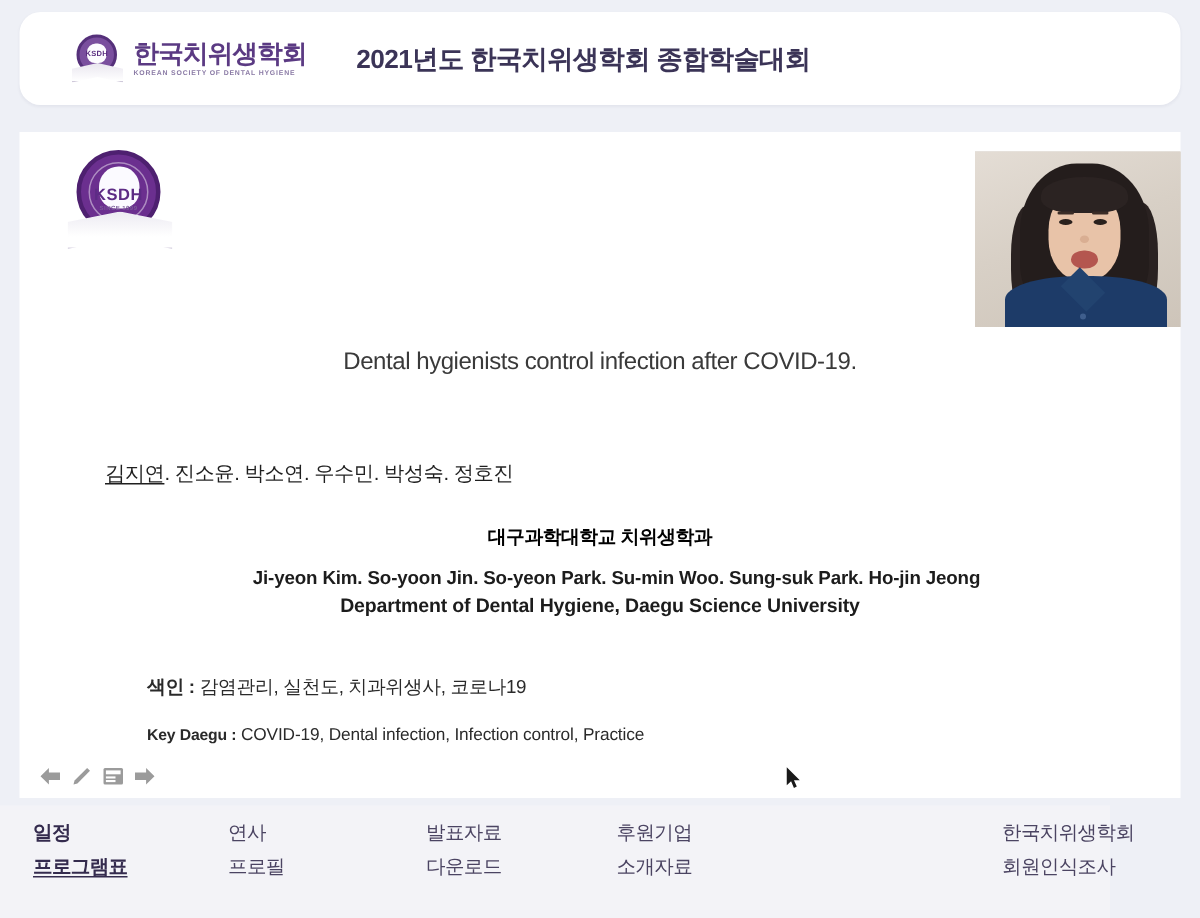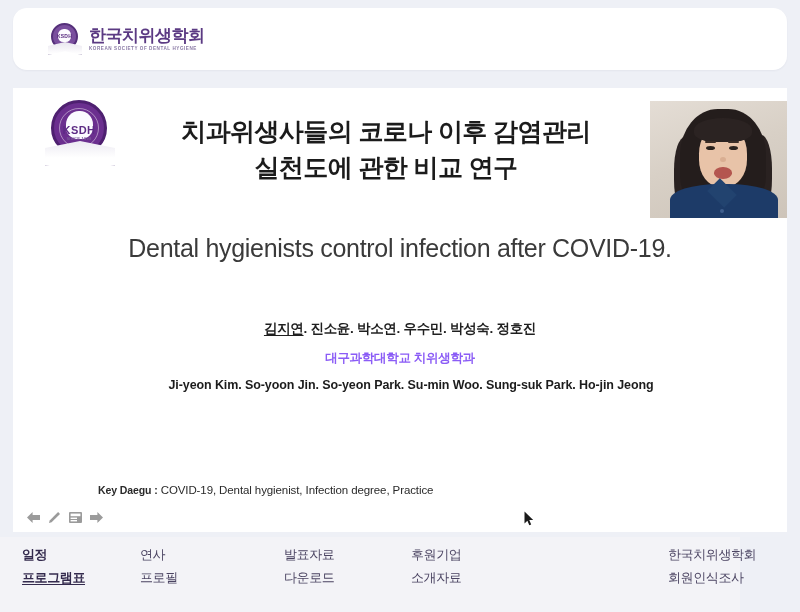--- a/index.html
+++ b/index.html
@@ -281,49 +281,49 @@
     color: #1b1b1b;
     line-height: 1.42;
     letter-spacing: -0.6px;
   }
   .slide-subtitle {
     position: absolute;
     left: 57px;
     top: 143px;
     width: 660px;
     text-align: center;
-    font-size: 25px;
+    font-size: 16px;
     color: #3a3a3a;
     line-height: 1.38;
     letter-spacing: -0.3px;
   }
   .authors-ko {
     position: absolute;
     left: 57px;
-    top: 232px;
+    top: 219px;
     width: 660px;
-    text-align: center;
+    text-align: left;
     font-size: 13.5px;
-    font-weight: bold;
+    font-weight: normal;
     color: #1f1f1f;
     letter-spacing: -0.3px;
   }
   .authors-ko .lead {
     text-decoration: underline;
     text-underline-offset: 2px;
   }
   .affil-ko {
     position: absolute;
     left: 57px;
     top: 262px;
     width: 660px;
     text-align: center;
     font-size: 12.5px;
     font-weight: bold;
-    color: #8b5cf6;
+    color: #000000;
     letter-spacing: -0.3px;
   }
   .authors-en {
     position: absolute;
     left: 68px;
     top: 290px;
     width: 660px;
     text-align: center;
     font-size: 12.5px;
     font-weight: bold;
@@ -435,20 +435,21 @@
       <div class="circ"></div>
       <div class="tooth"></div>
       <div class="ksdh-txt">KSDH</div>
       <div class="book"></div>
     </div>
     <div class="brand-text">
       <div class="brand-ko">한국치위생학회</div>
       <div class="brand-en">KOREAN SOCIETY OF DENTAL HYGIENE</div>
     </div>
   </div>
+  <div class="header-title">2021년도 한국치위생학회 종합학술대회</div>
 </div>
 
 <div class="viewer">
 
   <div class="slide-logo">
     <div class="ring"></div>
     <div class="tooth2"></div>
     <div class="lbl">KSDH</div>
     <div class="sub">SINCE 1999</div>
     <div class="book2"></div>
@@ -465,41 +466,41 @@
     <div class="vt-brow r"></div>
     <div class="vt-eye l"></div>
     <div class="vt-eye r"></div>
     <div class="vt-nose"></div>
     <div class="vt-mouth"></div>
     <div class="vt-body"></div>
     <div class="vt-collar"></div>
     <div class="vt-btn"></div>
   </div>
 
-  <div class="slide-title">
-    <div>치과위생사들의 코로나 이후 감염관리</div>
-    <div>실천도에 관한 비교 연구</div>
-  </div>
 
   <div class="slide-subtitle">
     <div>Dental hygienists control infection after COVID-19.</div>
   </div>
 
   <div class="authors-ko">
     <span class="lead">김지연</span><span>. 진소윤. 박소연. 우수민. 박성숙. 정호진</span>
   </div>
 
   <div class="affil-ko">대구과학대학교 치위생학과</div>
 
   <div class="authors-en">Ji-yeon Kim. So-yoon Jin. So-yeon Park. Su-min Woo. Sung-suk Park. Ho-jin Jeong</div>
 
-
+  <div class="affil-en">Department of Dental Hygiene, Daegu Science University</div>
+
+  <div class="kw-ko">
+    <b>색인 :</b><span> 감염관리, 실천도, 치과위생사, 코로나19</span>
+  </div>
 
   <div class="kw-en">
-    <b>Key Daegu :</b><span> COVID-19, Dental hygienist, Infection degree, Practice</span>
+    <b>Key Daegu :</b><span> COVID-19, Dental infection, Infection control, Practice</span>
   </div>
 </div>
 
 <div class="toolbar">
   <div class="tb-btn">
     <svg width="15" height="13" viewBox="0 0 15 13">
         <path d="M6.6 1 1 6.5 6.6 12V9H14V4H6.6z" fill="#9b9b9b"></path>
       </svg>
   </div>
   <div class="tb-btn">
@@ -527,21 +528,21 @@
       <path d="M0.5 0.5 L0.5 12.5 L3.4 9.8 L5.3 14.3 L7.2 13.4 L5.3 9.1 L9.2 9.1 Z" fill="#1a1a1a"></path>
     </svg>
 </div>
 
 <div class="bottom-nav">
   <div class="nav-row">
     <div class="nav-item active" style="left:22px">
       <span class="l1">일정</span>
       <span class="l2">프로그램표</span>
     </div>
-    <div class="nav-item" style="left:140px">
+    <div class="nav-item" style="left:152px">
       <span class="l1">연사</span>
       <span class="l2">프로필</span>
     </div>
     <div class="nav-item" style="left:411px">
       <span class="l1">후원기업</span>
       <span class="l2">소개자료</span>
     </div>
     <div class="nav-item" style="left:284px">
       <span class="l1">발표자료</span>
       <span class="l2">다운로드</span>

